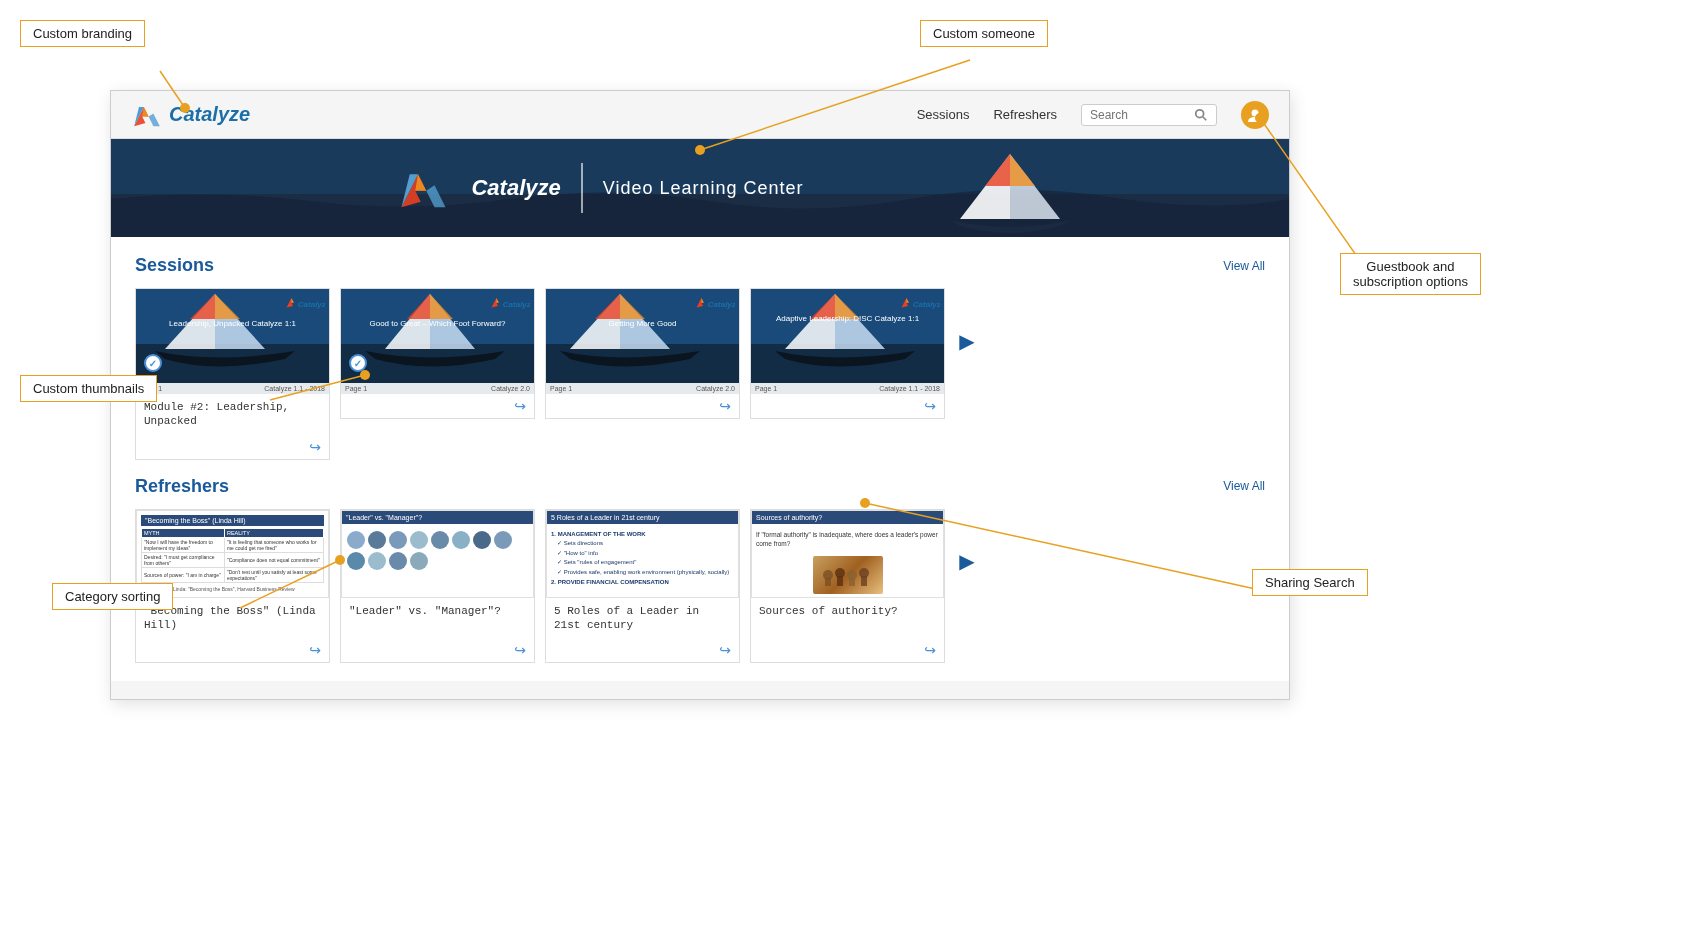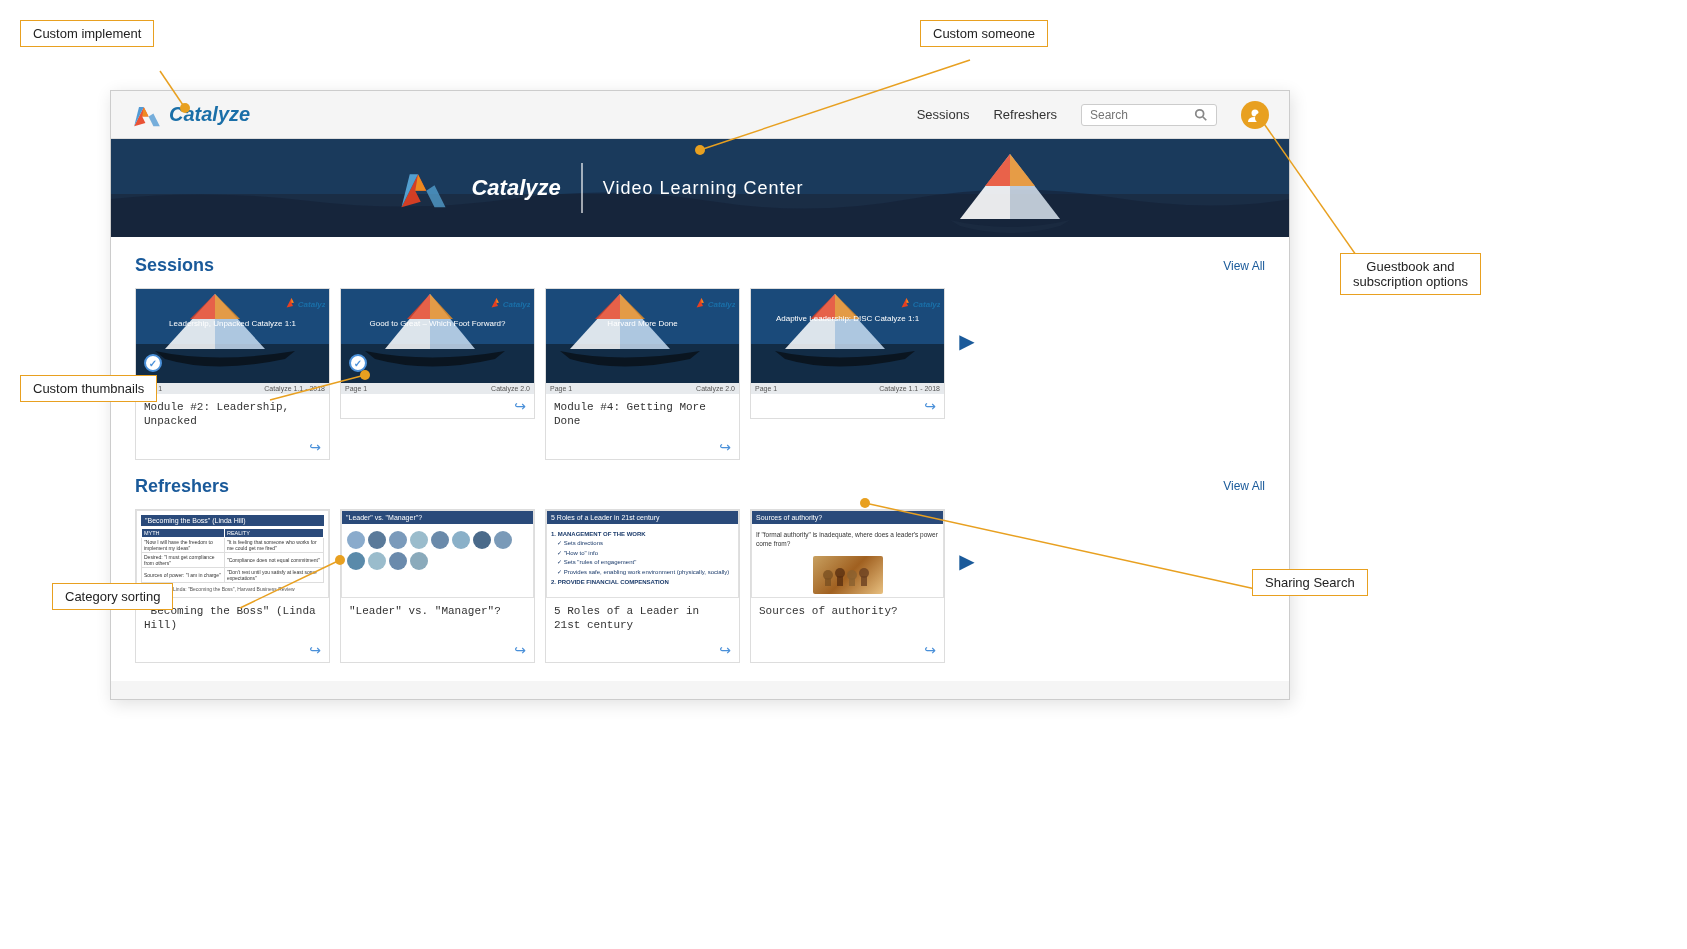--- a/index.html
+++ b/index.html
@@ -491,29 +491,26 @@
               <polygon points="75,5 75,30 100,30" fill="#f09020" opacity="0.8"></polygon>
               <path d="M15 62 Q75 75 155 62 L145 70 Q75 85 25 70 Z" fill="#0a1520"></path>
             </svg>
             <div class="card-thumb-logo">
               <svg width="40" height="18" viewBox="0 0 50 22">
                 <polygon points="2,18 8,6 11,12 8,12 10,16" fill="#e84020"></polygon>
                 <polygon points="8,6 14,18 11,12 8,12" fill="#f09020"></polygon>
                 <text x="16" y="17" font-size="10" fill="#1a6fa8" font-style="italic" font-weight="bold">Catalyze</text>
               </svg>
             </div>
-            <div class="card-thumb-text" style="top:25%;left:50%;transform:translateX(-50%);width:80%;">Harvard More Done</div>
+            <div class="card-thumb-text" style="top:25%;left:50%;transform:translateX(-50%);width:80%;">Getting More Good</div>
             <div class="card-thumb-footer">
               <span>Page 1</span>
               <span>Catalyze 2.0</span>
             </div>
           </div>
-        </div>
-        <div class="card-info">
-          <div class="card-title">Module #4: Getting More Done</div>
         </div>
         <div class="card-footer">
           <span class="share-icon">↪</span>
         </div>
       </div>
 
       <div class="card">
         <div class="card-thumbnail">
           <div class="card-thumb-inner">
             <svg style="position:absolute;left:0;top:0;width:100%;height:100%;" viewBox="0 0 195 105" preserveAspectRatio="xMidYMid slice">
@@ -696,21 +693,21 @@
   <circle cx="365" cy="375" r="5" fill="#e8a020"></circle>
 
   <line x1="240" y1="608" x2="340" y2="560" stroke="#e8a020" stroke-width="1.5"></line>
   <circle cx="340" cy="560" r="5" fill="#e8a020"></circle>
 
   <line x1="1260" y1="590" x2="865" y2="503" stroke="#e8a020" stroke-width="1.5"></line>
   <circle cx="865" cy="503" r="5" fill="#e8a020"></circle>
 
 </svg>
 
-<div class="ann-box" style="top:20px;left:20px;">Custom implement</div>
+<div class="ann-box" style="top:20px;left:20px;">Custom branding</div>
 
 <div class="ann-box" style="top:20px;left:920px;">Custom someone</div>
 
 <div class="ann-box multiline" style="top:245px;left:1340px;white-space:pre-line;margin-top:8px;">Guestbook and
 subscription options</div>
 
 <div class="ann-box" style="top:375px;left:20px;">Custom thumbnails</div>
 
 <div class="ann-box" style="top:583px;left:52px;">Category sorting</div>
 

